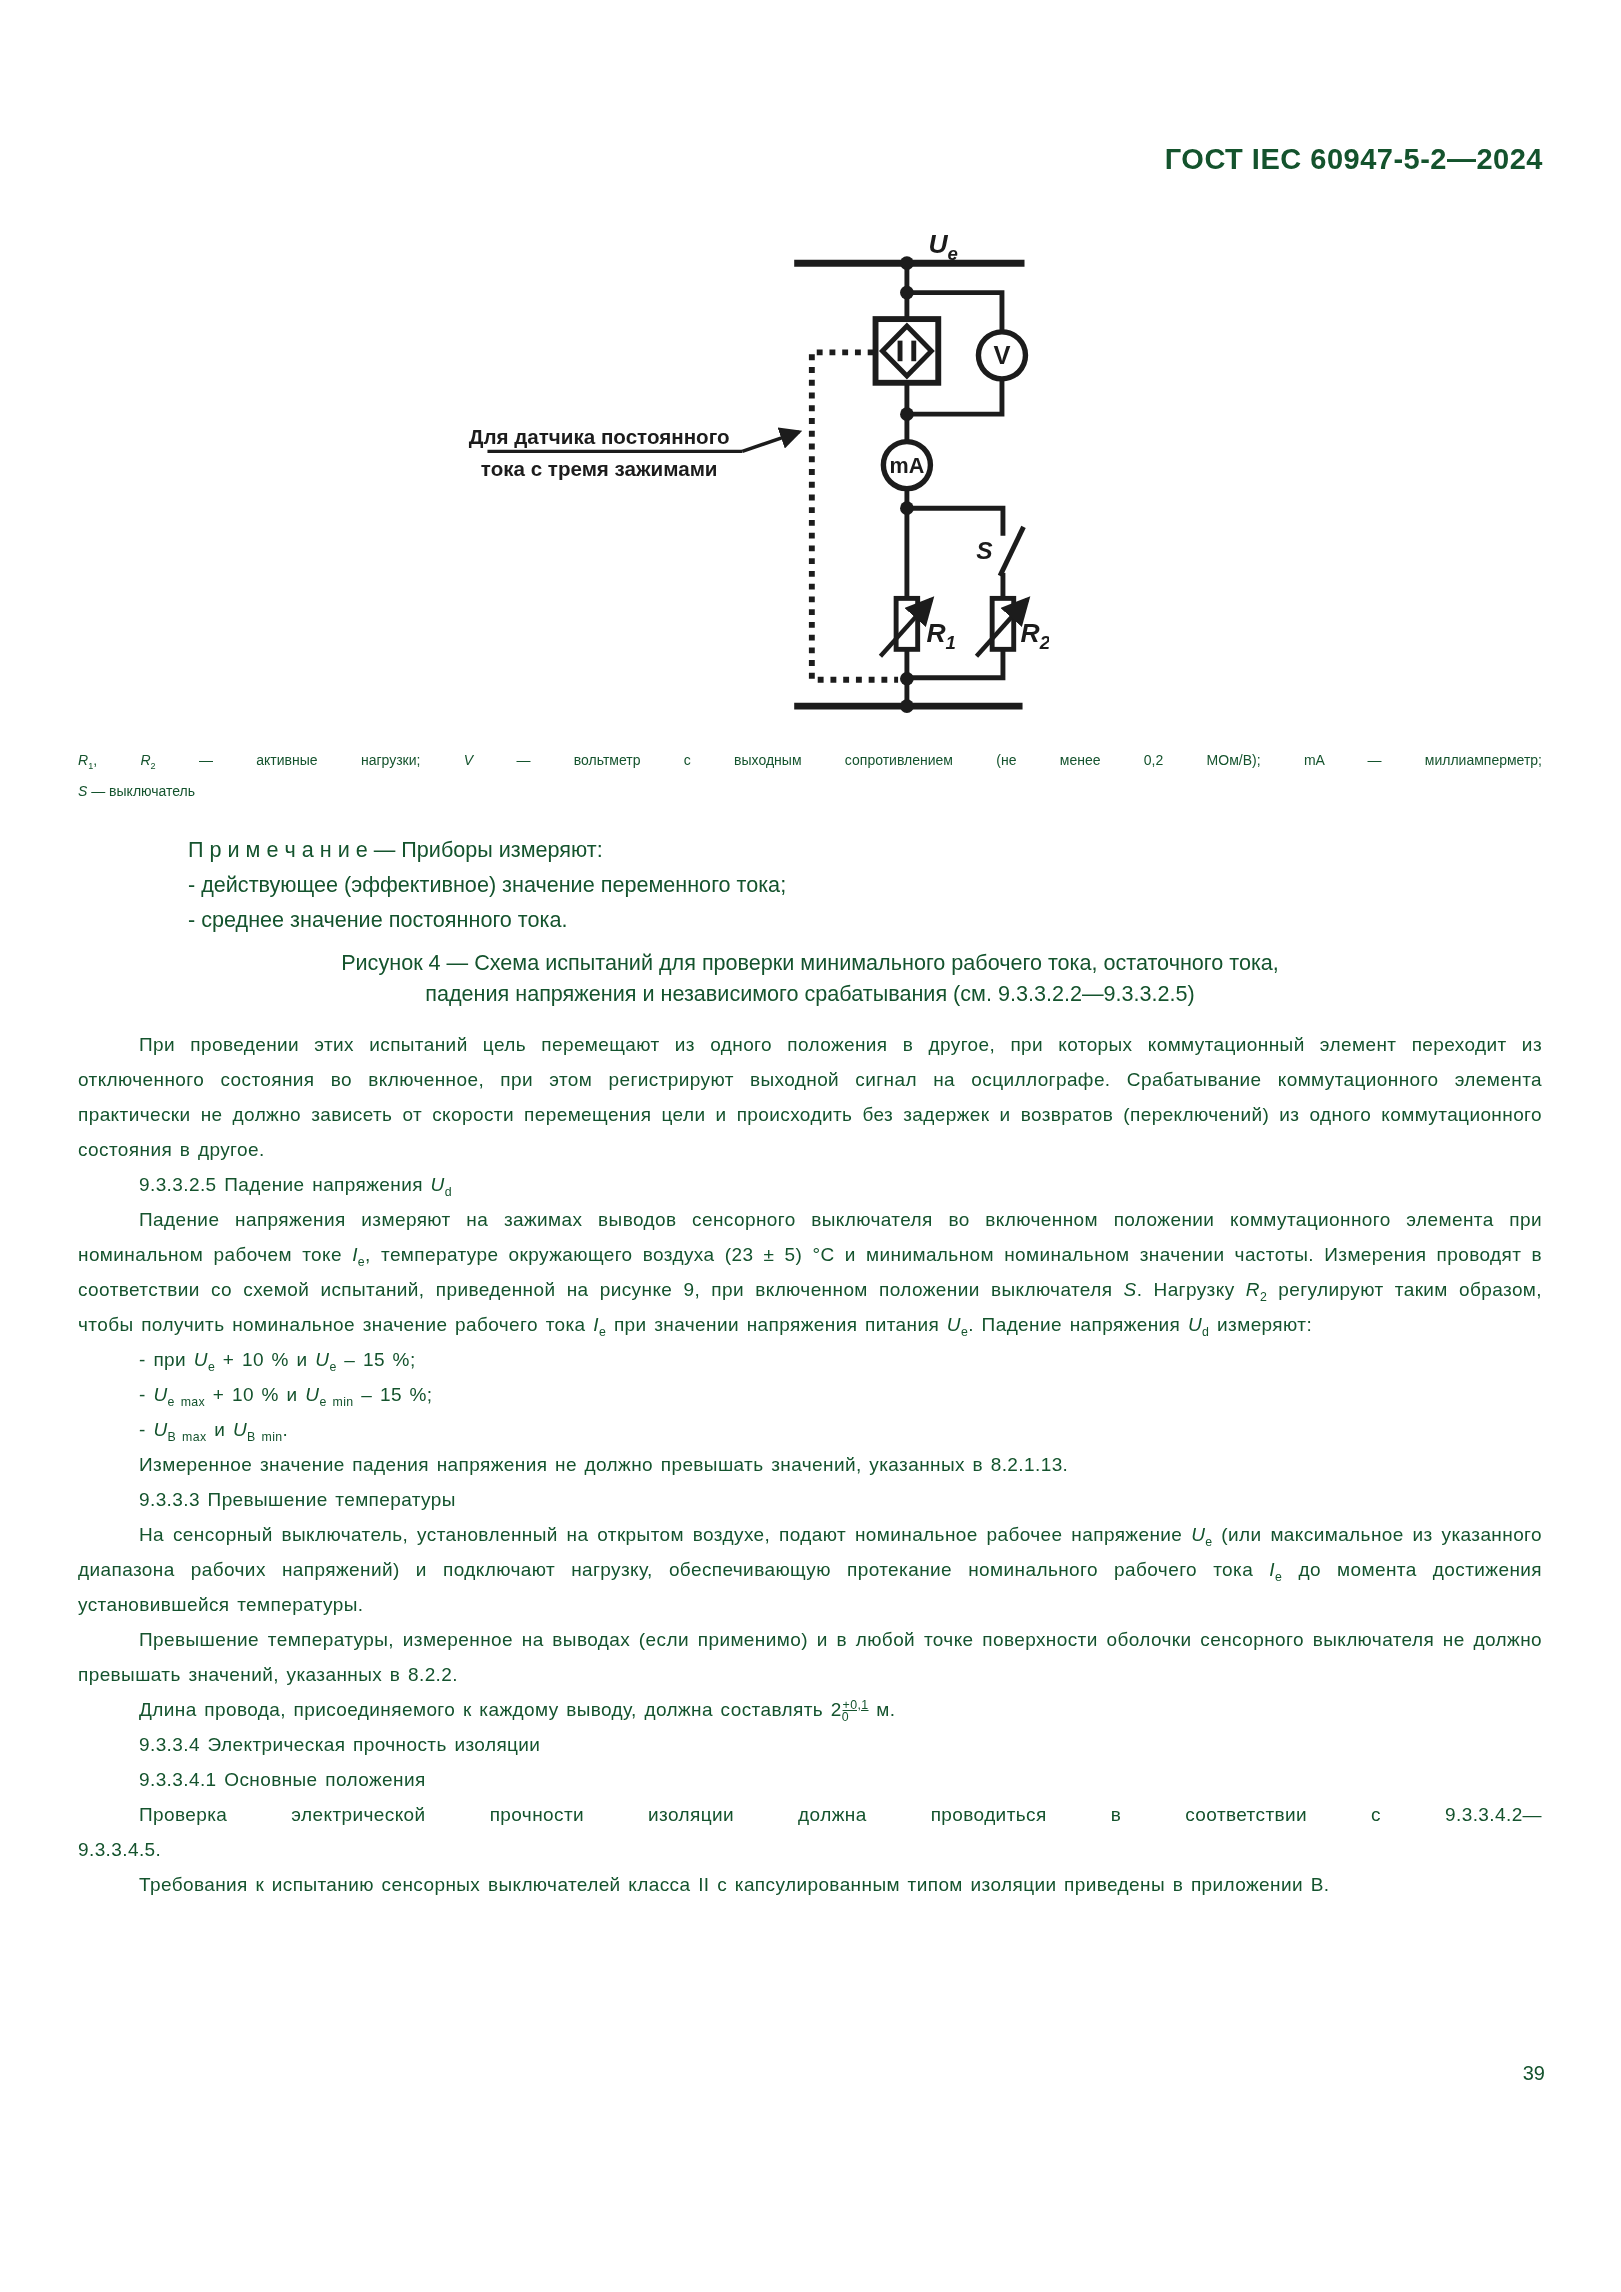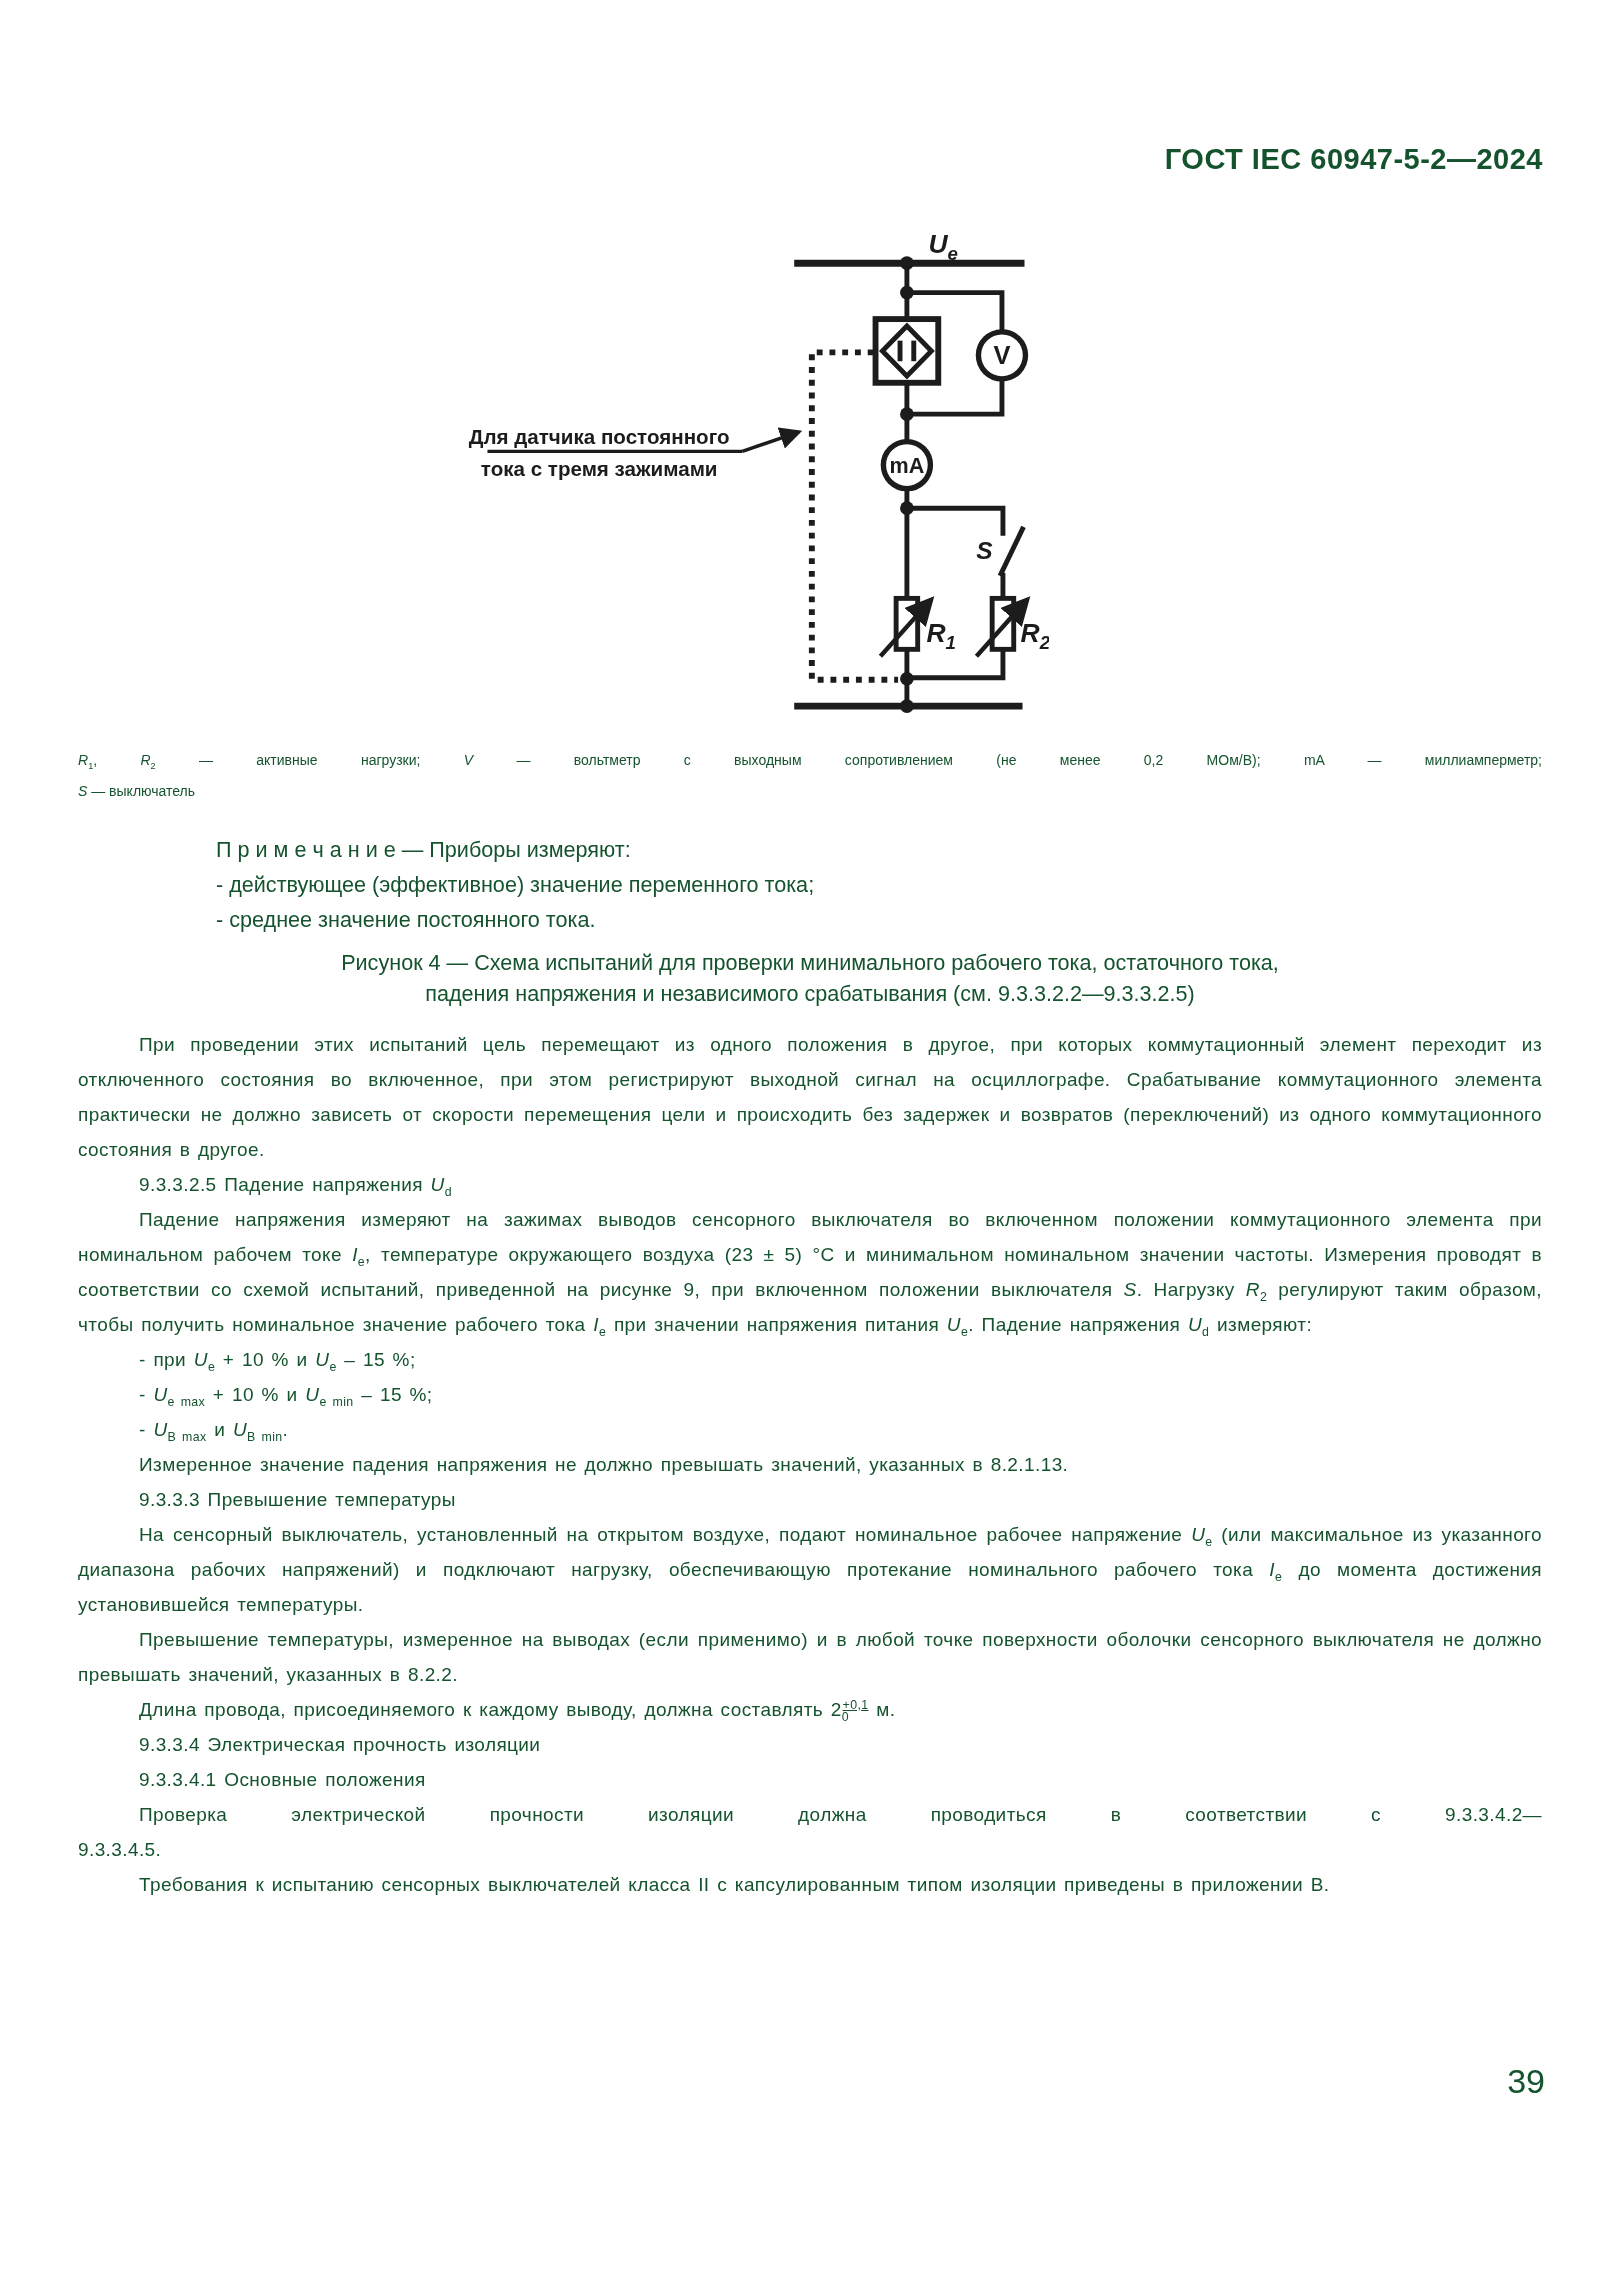--- a/index.html
+++ b/index.html
@@ -17,40 +17,40 @@
   }
   .fig-svg{position:absolute;left:461px;top:214px;}
   .cap{
     position:absolute;left:78px;top:745px;width:1464px;
     font-size:14px;line-height:31px;
   }
   .cap .l1{text-align:justify;text-align-last:justify;}
   .cap .l2{}
   .note{
     position:absolute;left:188px;top:832px;width:1294px;
-    font-size:21.6px;line-height:35px;margin-left:28px;
+    font-size:21.6px;line-height:35px;
   }
   .figcap{
     position:absolute;left:78px;top:947px;width:1464px;
     font-size:21.6px;line-height:31px;text-align:center;
   }
   .body{
     position:absolute;left:78px;top:1027px;width:1464px;
     font-size:19px;line-height:35px;
     text-align:justify;
     letter-spacing:0.4px;word-spacing:2px;
   }
   .body p{margin:0;text-indent:61px;}
   .jline{display:block;text-align:justify;text-align-last:justify;text-indent:61px;}
   sub{font-size:65%;line-height:0;}
   sup{font-size:65%;line-height:0;text-decoration:underline;}
   .body sup.stack{margin-left:-0.52em;}
   .pagenum{
     position:absolute;top:2062px;right:76px;
-    font-size:34px;
+    font-size:20px;
     text-align:center;
   }
   i{font-style:italic;}
   svg text{font-family:"Liberation Sans", sans-serif;}
 </style>
 </head>
 <body>
 
 <div class="page">
 

